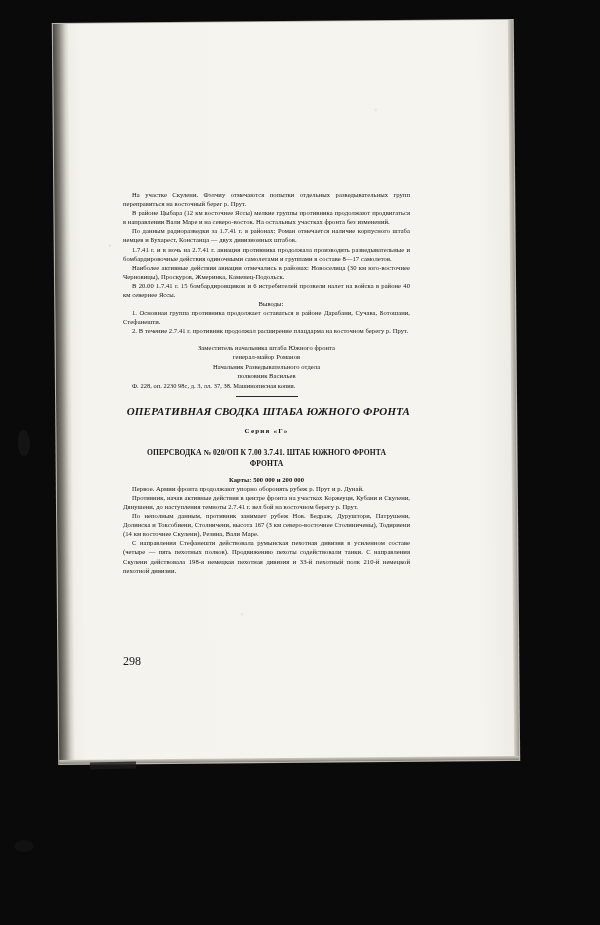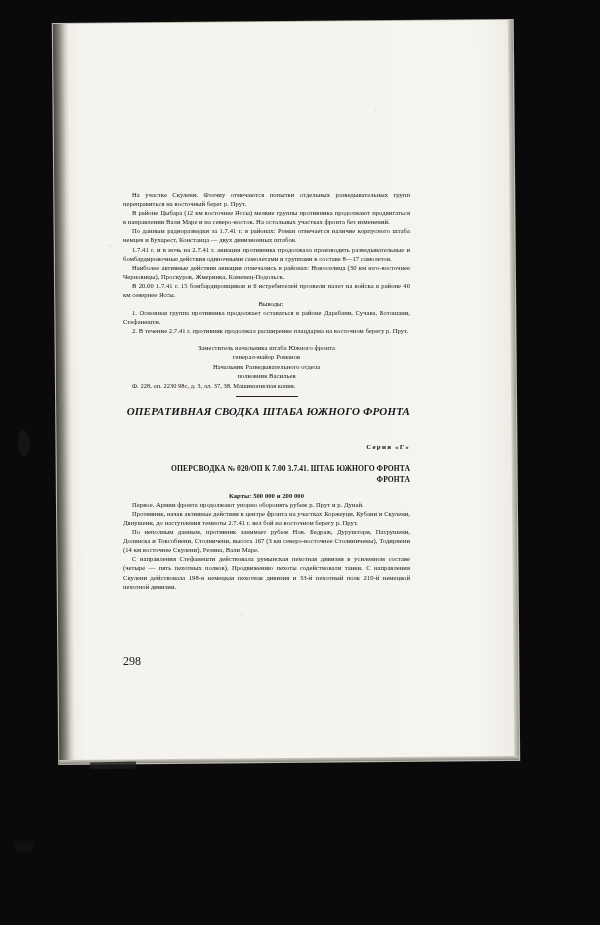--- a/index.html
+++ b/index.html
@@ -102,29 +102,29 @@
     text-align: right;
     font-weight: bold;
     font-style: italic;
     font-size: 11px;
     line-height: 11px;
     letter-spacing: .2px;
     text-indent: 0;
     margin-top: 9px;
   }
   .series {
-    text-align: right;
+    text-align: center;
     font-weight: bold;
     font-size: 7px;
     letter-spacing: 1.2px;
     text-indent: 0;
-    margin-top: 26px;
+    margin-top: 10px;
   }
   .doc-head {
-    text-align: right;
+    text-align: center;
     font-weight: bold;
     font-size: 7.6px;
     line-height: 11px;
     text-indent: 0;
     margin-top: 11px;
   }
   .maps-line {
     text-align: center;
     font-weight: bold;
     font-size: 6.6px;

